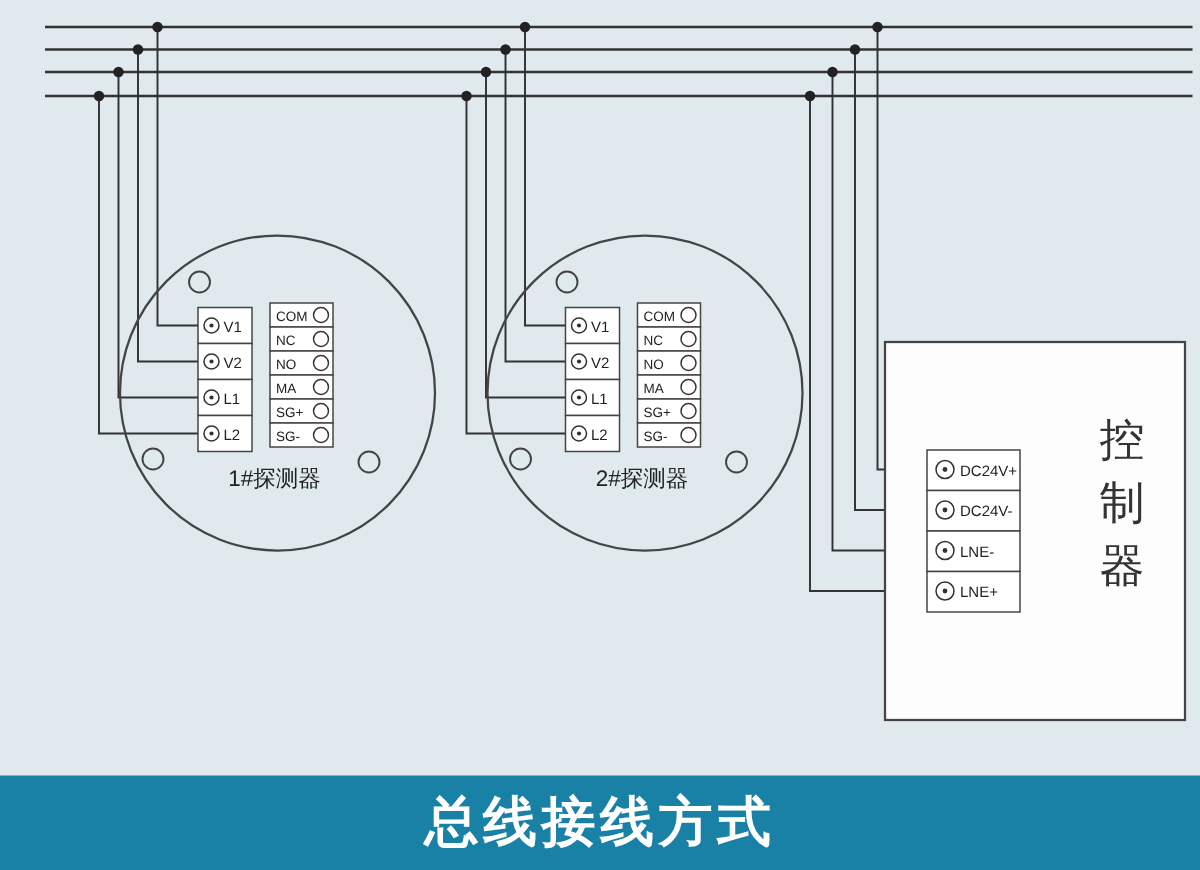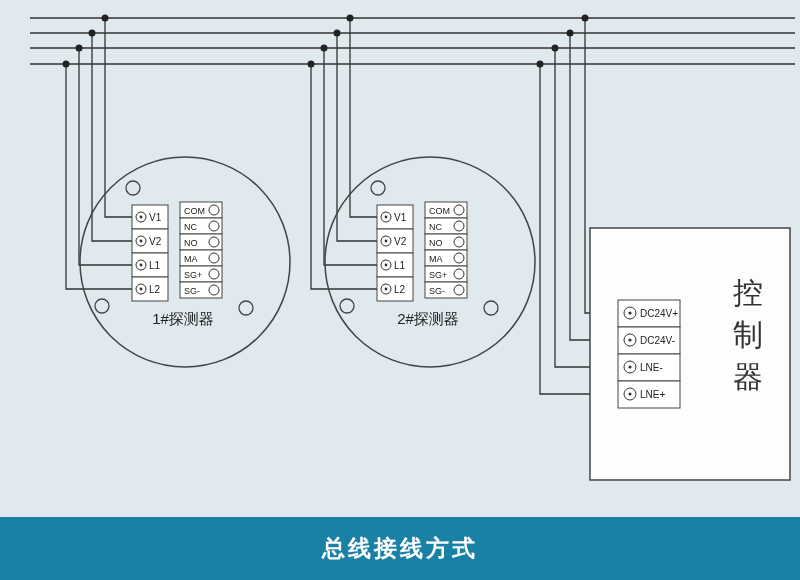--- a/index.html
+++ b/index.html
@@ -15,21 +15,21 @@
   .cbody{fill:#fdfdfd;stroke:#444;stroke-width:1.5;}
   .screw{fill:#fff;stroke:#333;stroke-width:1;}
   .screwdot{fill:#333;stroke:none;}
   .tlabel{font-size:10px;fill:#222;}
   .rlabel{font-size:9px;fill:#222;}
   .ctlabel{font-size:10px;fill:#222;}
   .dlabel{font-size:15px;fill:#222;text-anchor:middle;}
   .clabel{font-size:30px;fill:#333;text-anchor:middle;}
   .banner{position:absolute;left:0;top:517px;width:800px;height:63px;background:#1a81a6;
           display:flex;align-items:center;justify-content:center;}
-  .banner-title{color:#fff;font-size:23px;font-weight:bold;letter-spacing:3px;}
+  .banner-title{color:#fff;font-size:36px;font-weight:bold;letter-spacing:3px;}
 </style>
 </head>
 <body>
 
 <div class="page">
 
   <svg width="800" height="517" viewBox="0 0 800 517">
 
     <g>
       <line class="bus" x1="30" y1="18" x2="795" y2="18"></line>

